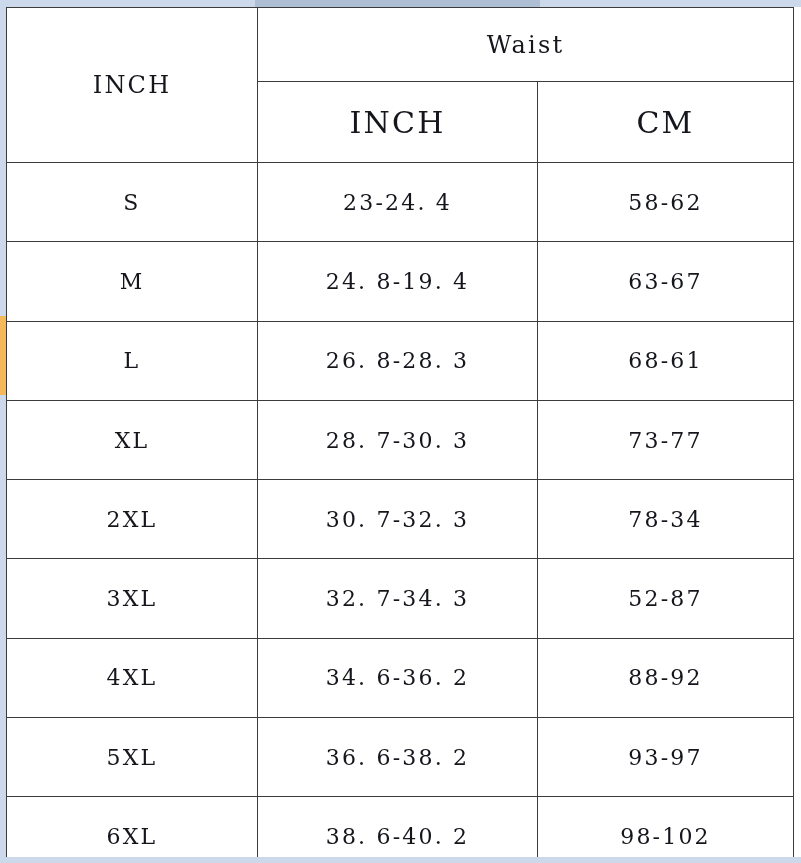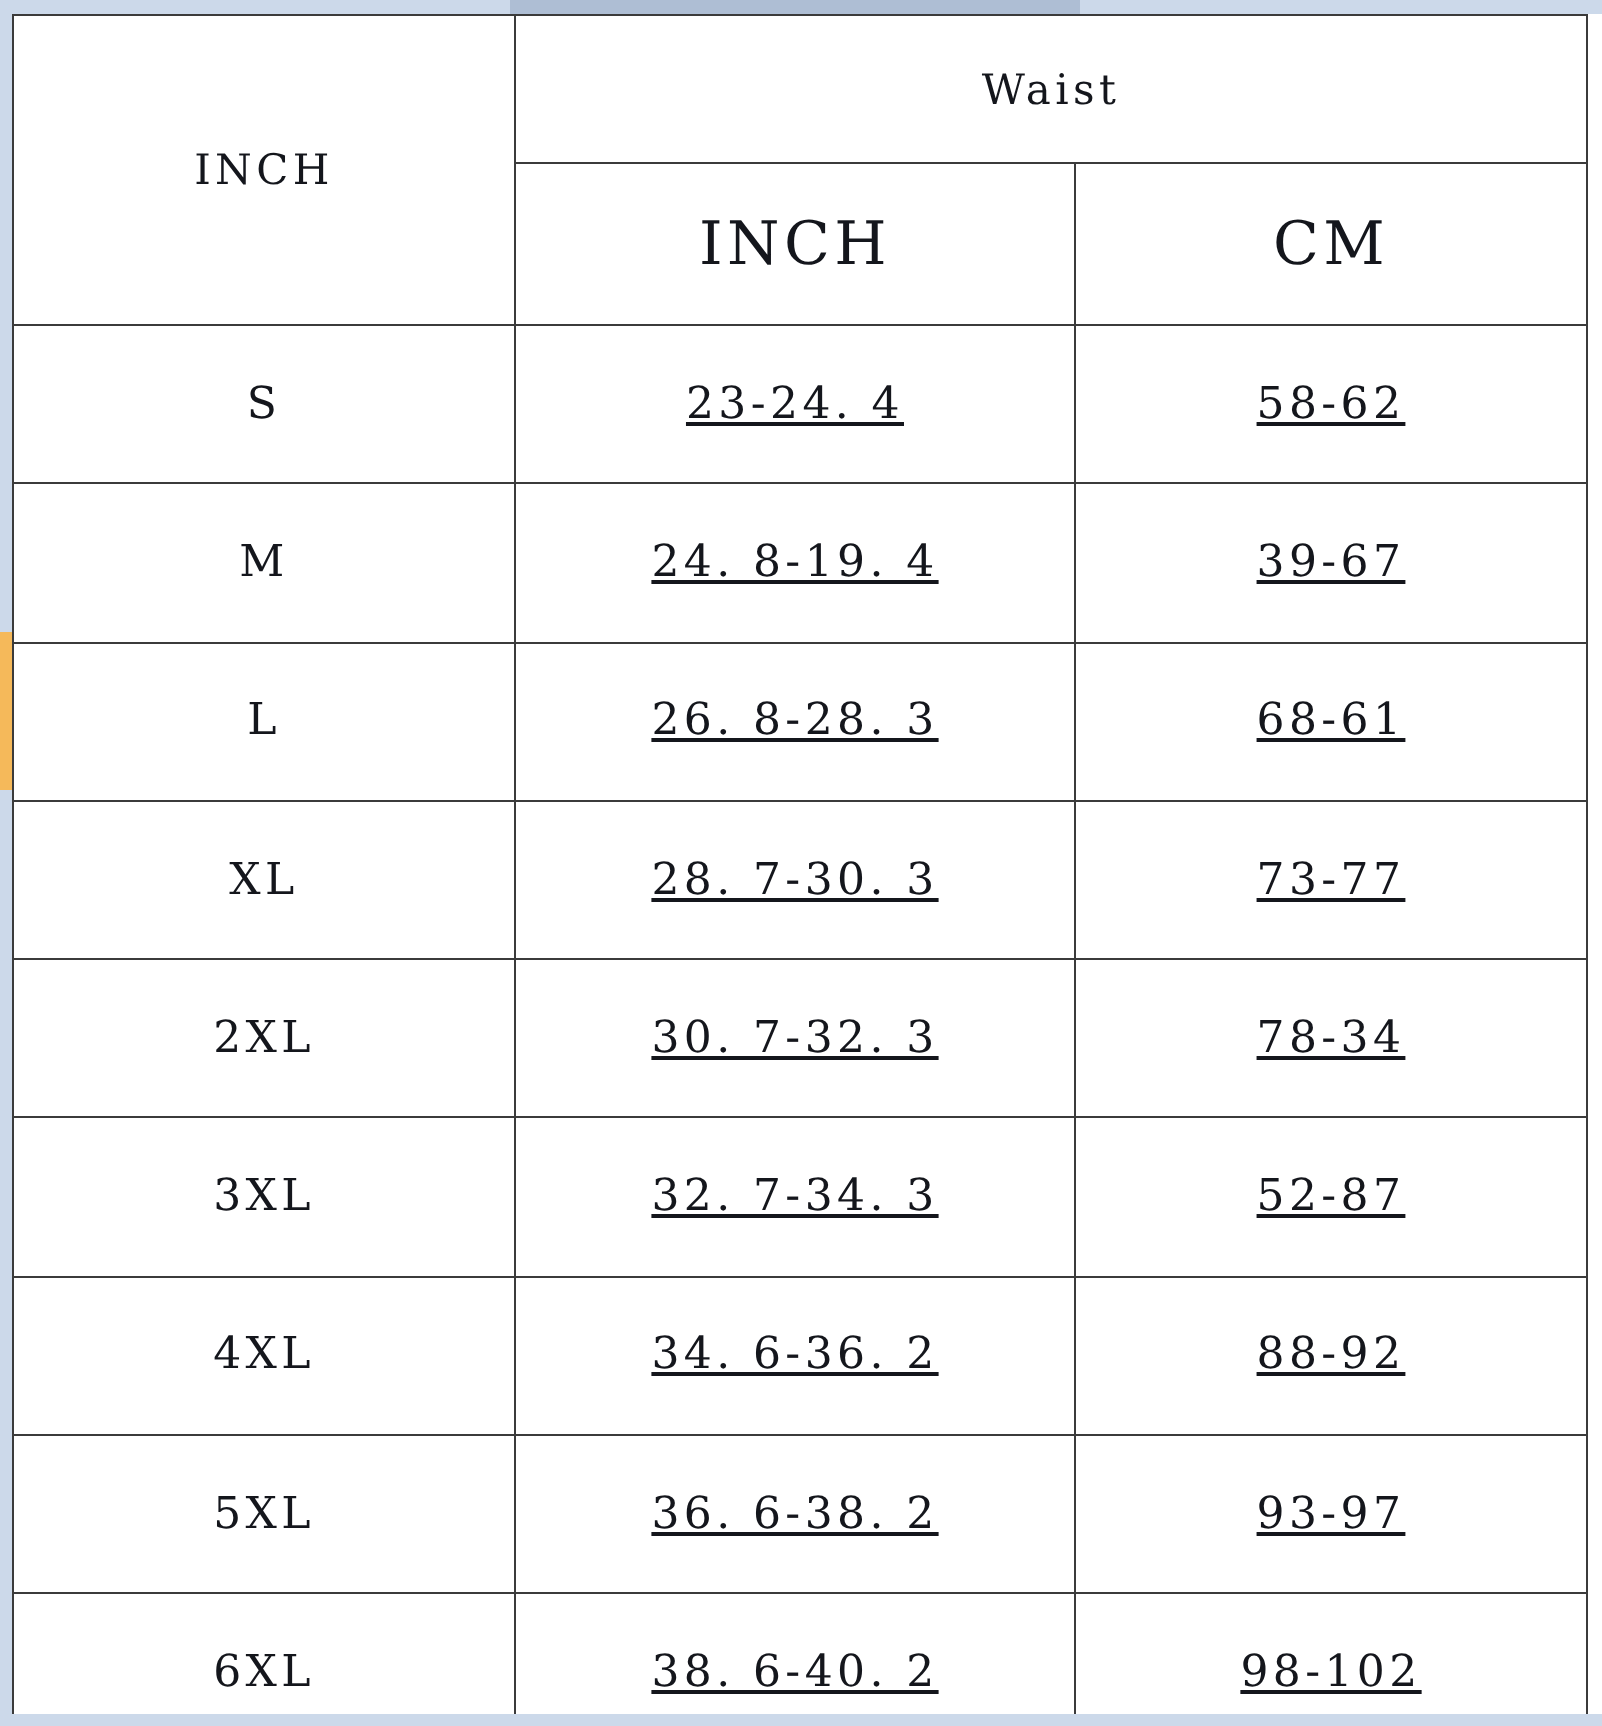--- a/index.html
+++ b/index.html
@@ -87,29 +87,29 @@
     font-family: "DejaVu Serif", serif;
     font-size: 22px;
     letter-spacing: 2.2px;
     padding: 0;
     white-space: pre;
   }
   col.c-size  { width: 251px; }
   col.c-inch  { width: 280px; }
   col.c-cm    { width: 256px; }
 
-  tr.hdr-main td { height: 73px; font-size: 21px; }
+  tr.hdr-main td { height: 73px; font-size: 24px; }
   tr.hdr-sub  td { height: 80px; font-size: 30px; }
   tr.data-row td { height: 78.3px; }
 
   td.unit-head { letter-spacing: 1.6px; }
   td.waist-head { letter-spacing: 4.5px; }
   td.size-head  { letter-spacing: 3.5px; }
   td.size-cell  { letter-spacing: 2.5px; }
-  td.val-cell   { letter-spacing: 1.2px; text-decoration: underline; }
+  td.val-cell   { letter-spacing: 1.2px; }
 </style>
 </head>
 <body>
 
 <div id="hscroll-track" style="background: rgb(204, 217, 234);"></div>
 <div id="hscroll-thumb" style="background: rgb(174, 190, 212); left: 255px; width: 285px;"></div>
 <div id="vscroll-track" style="background: rgb(204, 217, 234);"></div>
 <div id="vscroll-thumb" style="background: rgb(245, 185, 90); top: 316px; height: 79px;"></div>
 <div id="bottom-strip" style="background: rgb(204, 217, 234);"></div>
 
@@ -130,21 +130,21 @@
         <td class="unit-head">CM</td>
       </tr>
     <tr class="data-row">
           <td class="size-cell">S</td>
           <td class="val-cell">23-24. 4</td>
           <td class="val-cell">58-62</td>
         </tr>
         <tr class="data-row">
           <td class="size-cell">M</td>
           <td class="val-cell">24. 8-19. 4</td>
-          <td class="val-cell">39-67</td>
+          <td class="val-cell">63-67</td>
         </tr>
         <tr class="data-row">
           <td class="size-cell">L</td>
           <td class="val-cell">26. 8-28. 3</td>
           <td class="val-cell">68-61</td>
         </tr>
         <tr class="data-row">
           <td class="size-cell">XL</td>
           <td class="val-cell">28. 7-30. 3</td>
           <td class="val-cell">73-77</td>

